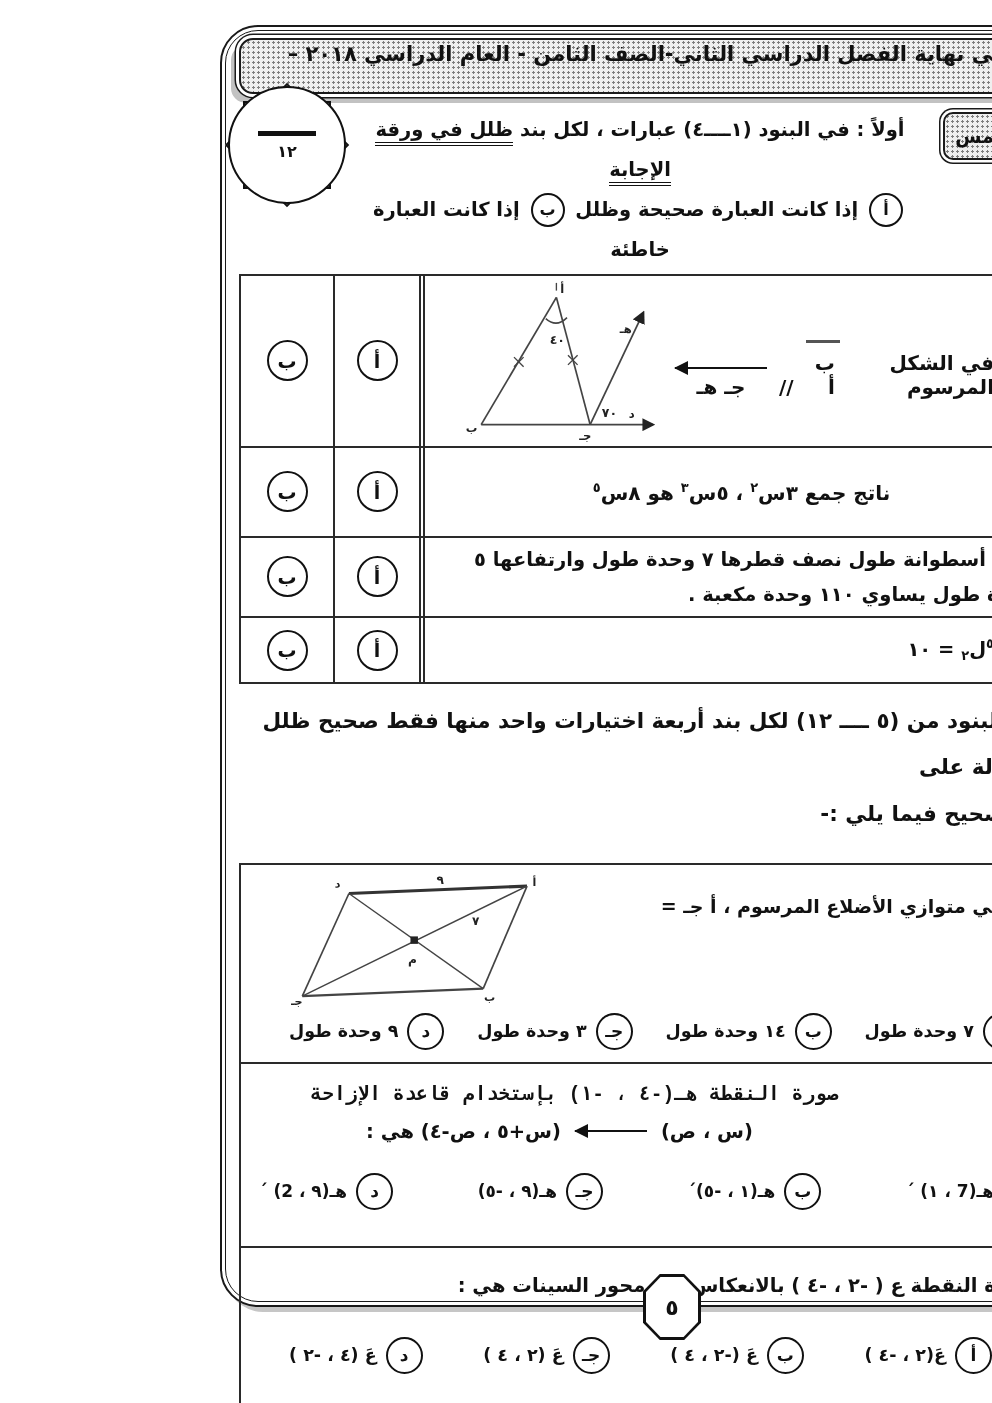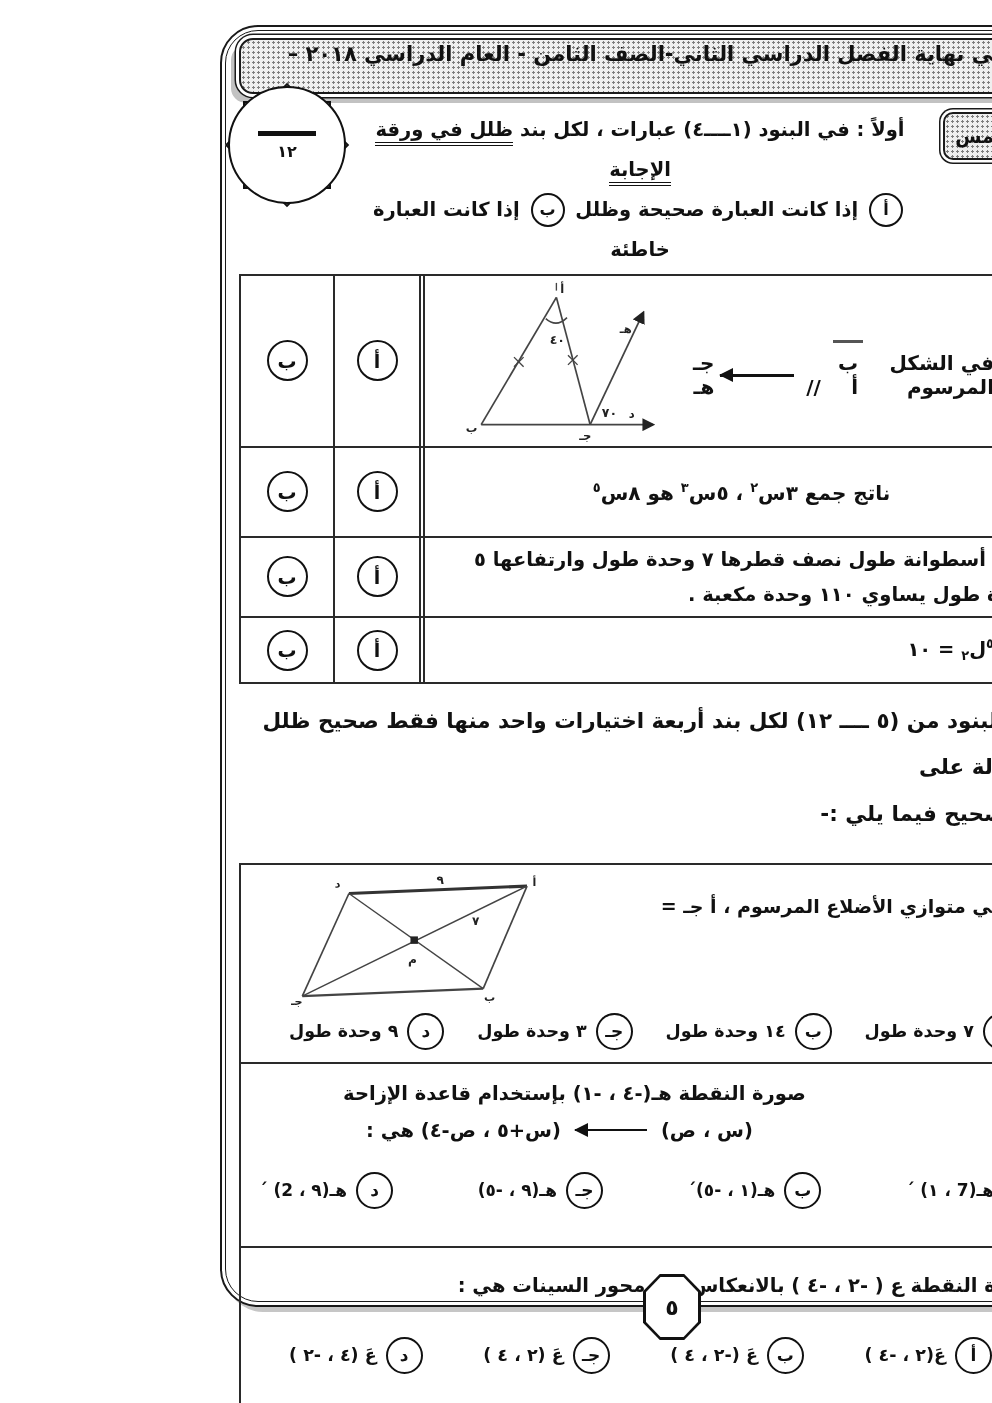--- a/index.html
+++ b/index.html
@@ -46,21 +46,21 @@
   .c-num{border-left:2px solid #2a2a2a;font-weight:bold;font-size:19px;}
   .c-state{border-left:6px double #2a2a2a;}
   .c-a{border-left:2px solid #2a2a2a;}
   .ans-circle{width:37px;height:37px;border:2.8px solid #111;border-radius:50%;display:flex;align-items:center;
               justify-content:center;font-size:19px;font-weight:bold;background:#fff;}
   .h1{min-height:164px;} .h2{min-height:88px;} .h3{min-height:76px;} .h4{min-height:64px;}
 
   .state1{display:flex;width:100%;align-items:center;justify-content:space-between;padding:0 6px 0 26px;}
   .st1txt{font-weight:bold;font-size:20px;display:flex;align-items:flex-end;gap:12px;margin-right:50px;margin-top:18px;}
   .overbar{border-top:3px solid #555;padding:8px 5px 0;}
-  .overray{display:inline-flex;flex-direction:row;align-items:center;gap:6px;}
+  .overray{display:inline-flex;flex-direction:column;align-items:center;gap:6px;}
   .arr{width:92px;height:2.6px;background:#111;position:relative;display:inline-block;}
   .arr::before{content:"";position:absolute;left:-1px;top:-5.6px;width:0;height:0;
                border:7px solid transparent;border-right:14px solid #111;border-left:none;}
   .arr.mid{width:72px;height:2.4px;}
 
   .stmt{font-weight:bold;font-size:20px;}
   sup,sub{font-size:13px;font-weight:bold;}
   .c-right{justify-content:flex-start;text-align:right;padding-left:21px;}
   .pad3{padding-right:22px;line-height:1.8;font-size:19.5px;}
   .pad4{padding-right:64px;font-size:19.5px;}
@@ -74,21 +74,21 @@
   .c2-body{padding:8px 14px;box-sizing:border-box;}
   .rh5{min-height:188px;} .rh6{min-height:182px;} .rh7{min-height:162px;}
 
   .i5top{display:flex;justify-content:space-between;align-items:flex-start;}
   .i5title{font-weight:bold;font-size:19px;margin:22px 40px 0 0;}
   .opts{display:flex;align-items:center;font-weight:bold;font-size:17.5px;margin-top:2px;}
   .opt{display:flex;align-items:center;gap:9px;}
   .opt-letter{width:33px;height:33px;border:2.6px solid #111;border-radius:50%;display:flex;align-items:center;
               justify-content:center;font-size:17px;font-weight:bold;flex:0 0 auto;background:#fff;}
   .opts5{justify-content:space-between;padding:0 24px 4px 34px;}
-  .i6l1{text-align:center;font-weight:bold;font-size:19.5px;margin:10px 150px 4px 0;}
+  .i6l1{text-align:center;font-weight:bold;font-size:19.5px;margin:10px 150px 4px 0;font-family:Liberation Mono, monospace;}
   .i6l2{display:flex;align-items:center;justify-content:center;gap:14px;font-weight:bold;font-size:19.5px;margin:14px 180px 0 0;}
   .opts6{justify-content:space-between;padding:0 4px;margin-top:30px;font-size:17px;}
   .i7l1{font-weight:bold;font-size:19.5px;margin:18px 6px 0 0;}
   .opts7{justify-content:space-between;padding:0 52px 0 34px;margin-top:40px;}
 
   
   svg text{font-family:inherit;font-weight:bold;fill:#222;}
   .fig{flex:0 0 auto;}
 
   

